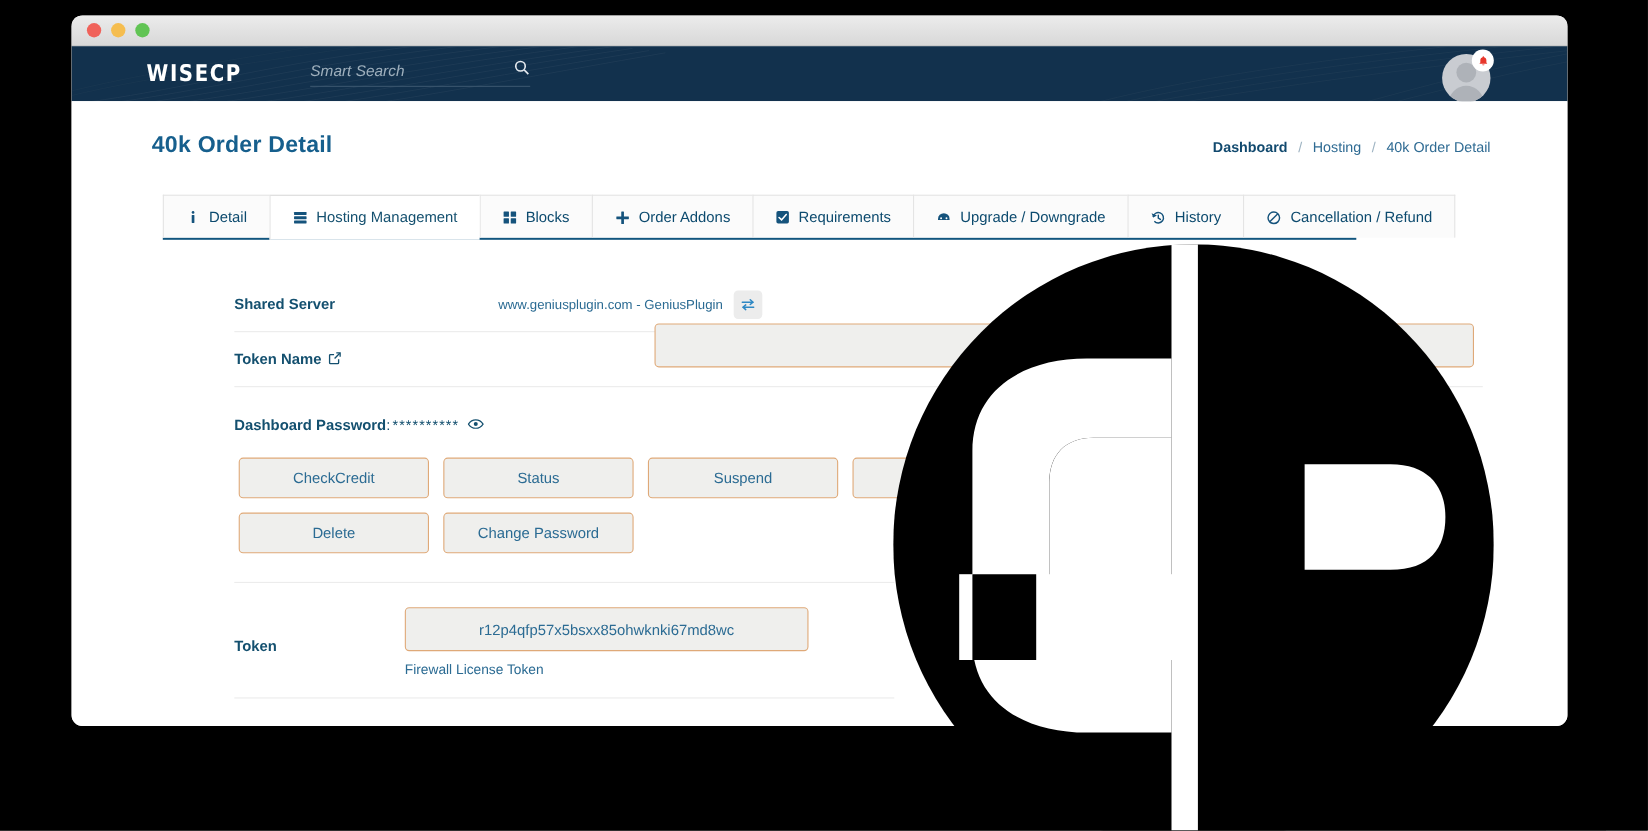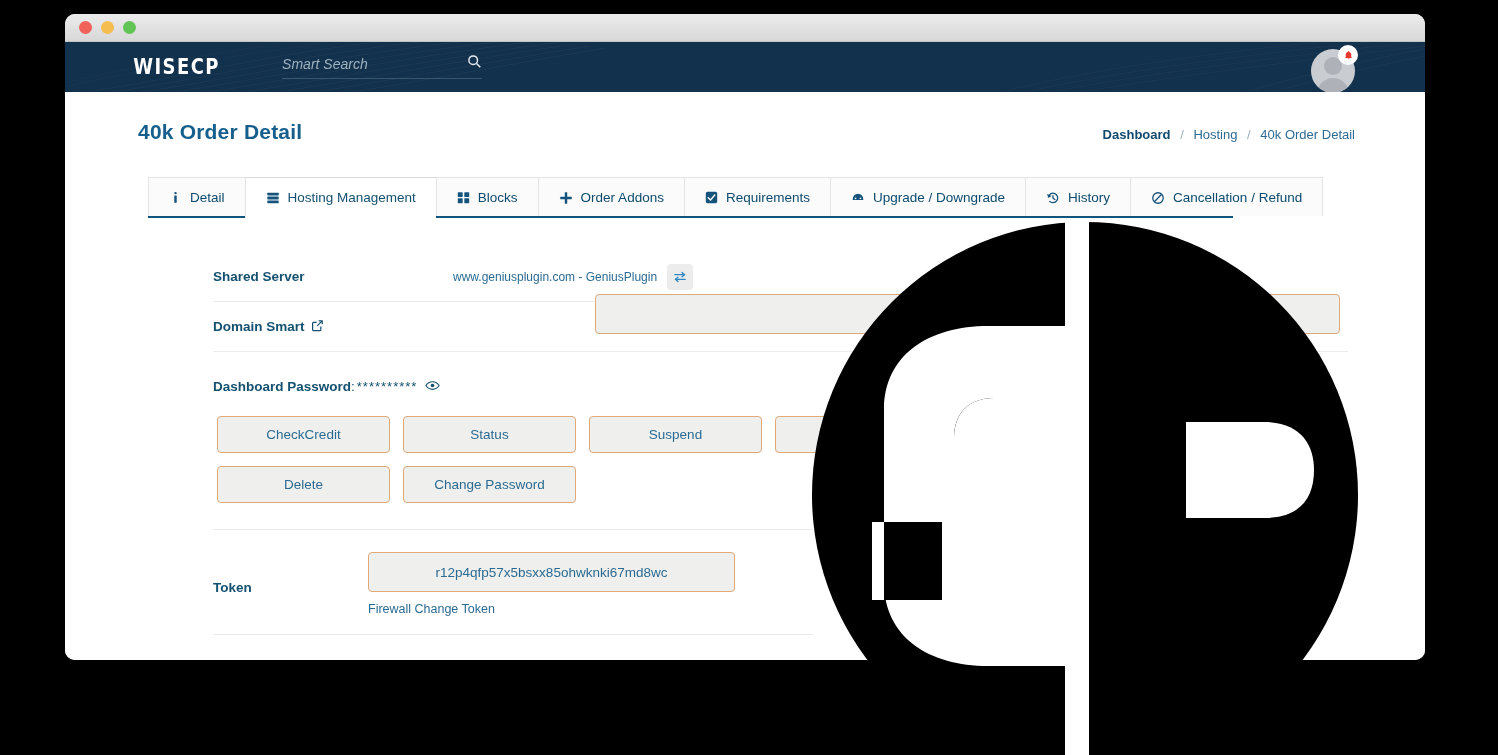--- a/index.html
+++ b/index.html
@@ -487,21 +487,21 @@
                   <path d="M10.4 1.8 13.2 4.3 10.4 6.8"></path>
                 <path d="M14 9.7H3"></path>
                   <path d="M5.6 7.2 2.8 9.7 5.6 12.2"></path>
               </svg>
             </span>
           </div>
         </div>
 
         <div class="row domain-row">
           <div class="lbl">
-            <span>Domain Smart</span>
+            <span>Token Name</span>
             <span>
               <svg width="13" height="13" viewBox="0 0 16 16" fill="none" stroke="#14506f" stroke-width="1.5">
                 <path d="M9.5 2.2h4.3v4.3"></path>
                   <path d="M13.4 2.6 7.6 8.4"></path>
                 <path d="M12.1 9.3v3.9a1 1 0 0 1-1 1H3a1 1 0 0 1-1-1V5.1a1 1 0 0 1 1-1h4"></path>
               </svg>
             </span>
           </div>
           <div class="domain-input">
             <svg class="noise" viewBox="0 0 46 15">
@@ -568,21 +568,21 @@
           <div class="abtn">Delete</div>
           <div class="abtn">Change Password</div>
         </div>
 
         <div class="token-sep"></div>
 
         <div class="token-row">
           <div class="lbl">Token</div>
           <div>
             <div class="token-box">r12p4qfp57x5bsxx85ohwknki67md8wc</div>
-            <div class="token-hint">Firewall Change Token</div>
+            <div class="token-hint">Firewall License Token</div>
           </div>
         </div>
 
         <div class="update-btn">Update</div>
 
       </div>
     </div>
   </div>
 
   <svg class="watermark" viewBox="0 0 546 546">

